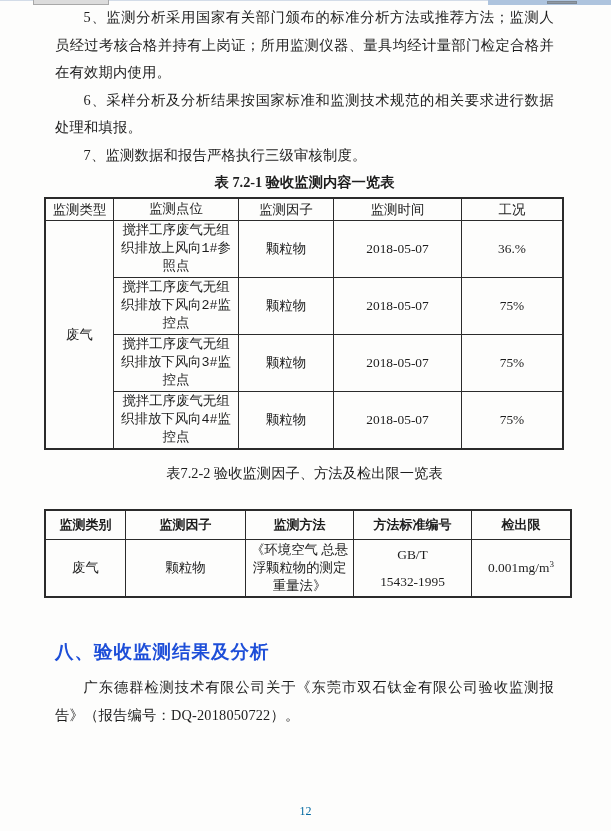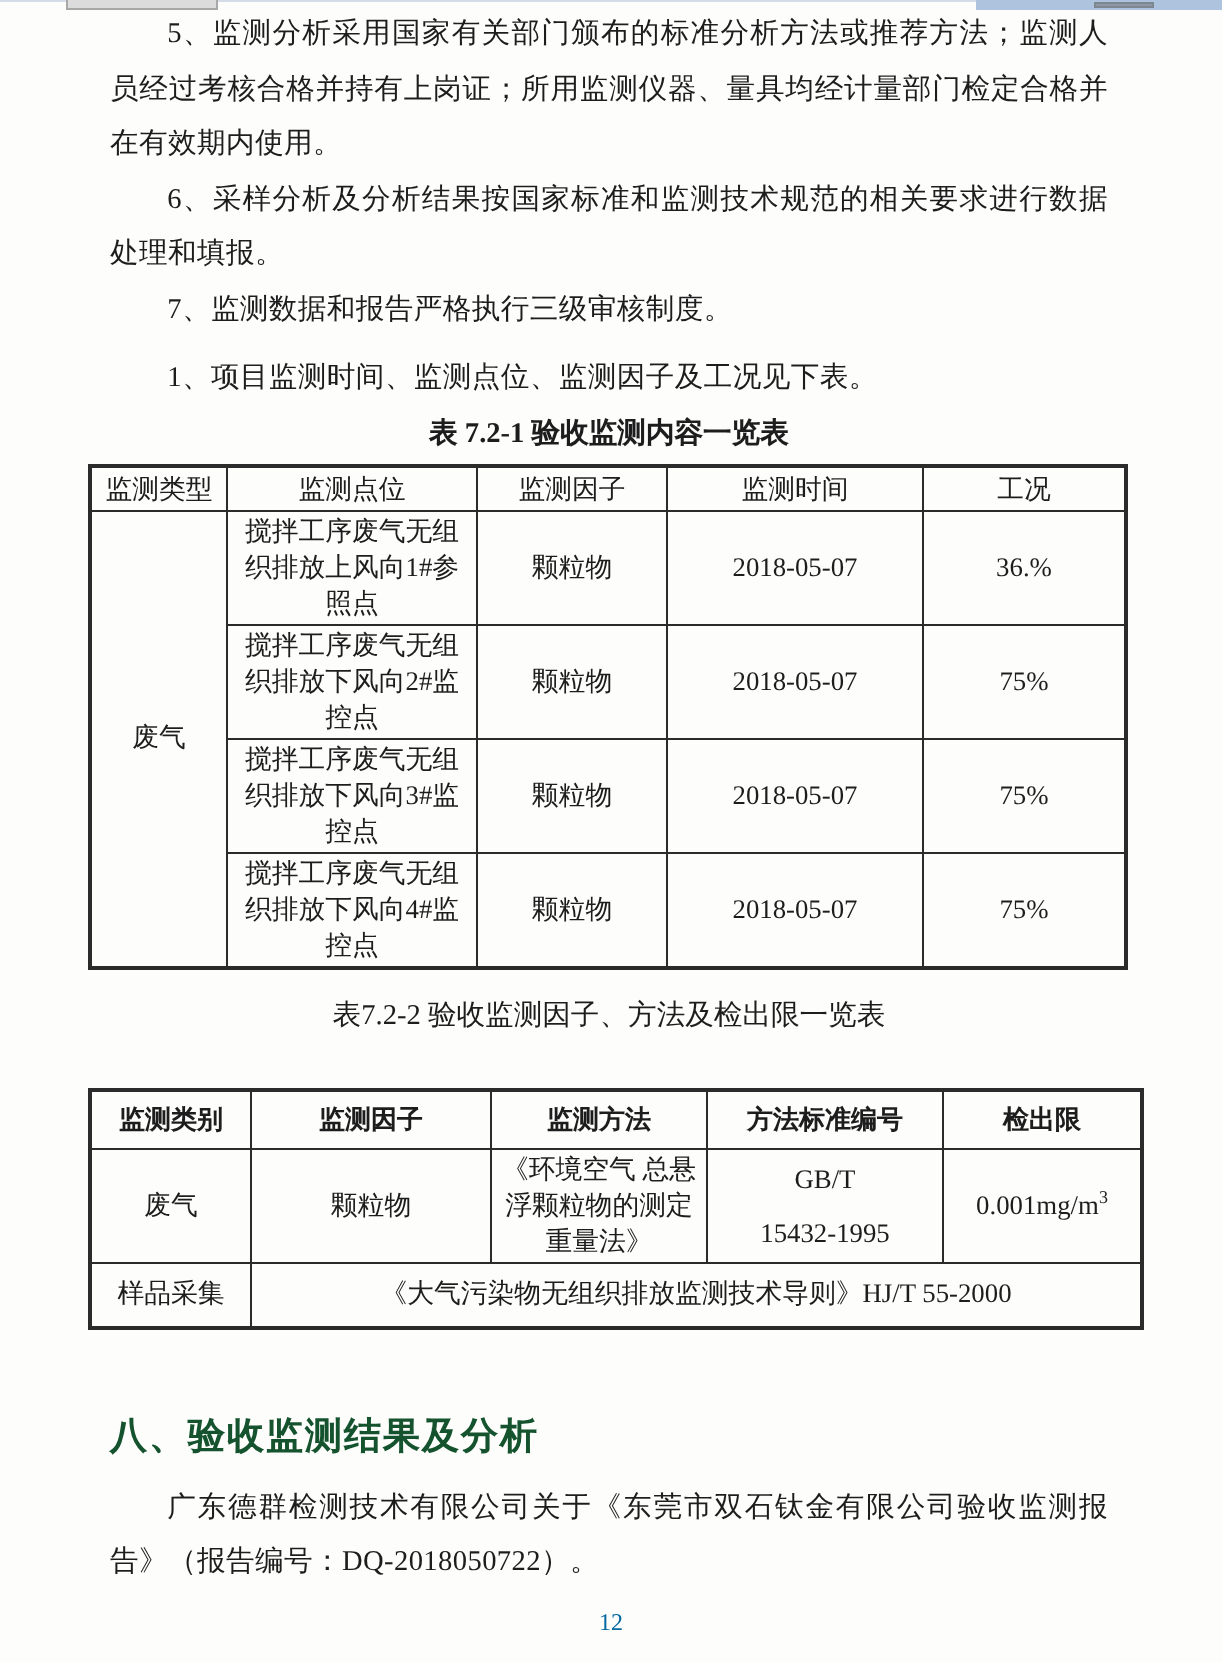--- a/index.html
+++ b/index.html
@@ -54,21 +54,21 @@
   }
   td{
     border:1px solid #2b2b2b;
     text-align:center;vertical-align:middle;
     font-size:13.4px;
     padding:1px 2px;
     overflow:hidden;
   }
   table.t1{width:504px;margin-top:4px;}
   table.t1 td.c0{width:63px;}
-  table.t1 td.c1{width:120px;}
+  table.t1 td.c1{width:120px;font-family:Liberation Mono, monospace;}
   table.t1 td.c2{width:90px;}
   table.t1 td.c3{width:123px;}
   table.t1 td.c4{width:96px;}
   table.t1 tr.head td{height:19px;line-height:19px;}
   table.t1 tr.data td{height:36px;line-height:18px;}
   table.t1 td.point{line-height:17.5px;padding:1px 6px;}
 
   table.t2{width:510px;margin-top:26px;}
   table.t2 td.c0{width:75px;}
   table.t2 td.c1{width:115px;}
@@ -77,21 +77,21 @@
   table.t2 td.c4{width:94px;}
   table.t2 tr.head td{height:26px;font-weight:bold;font-size:13px;}
   table.t2 tr.r1 td{height:54px;line-height:18px;}
   table.t2 tr.r2 td{height:29px;}
   table.t2 .std span{display:block;line-height:27px;}
   sup{font-size:9px;vertical-align:super;line-height:0;}
 
   h1.sec8{
     margin:40px 0 0 0;
     font-size:18.5px;line-height:28px;
-    font-weight:bold;color:#14532d;
+    font-weight:bold;color:#1d4ed8;
     letter-spacing:1px;
   }
   p.after-h1{margin-top:8px;}
 
   .pageno{
     position:absolute;bottom:12px;left:0;width:611px;
     text-align:center;font-size:12px;color:#0369a1;
   }
 </style>
 </head>
@@ -101,21 +101,20 @@
 <div class="tab-left"></div>
 <div class="blue-strip"></div>
 <div class="gray-bar"></div>
 
 <div class="content">
 
   <p class="body indent">5、监测分析采用国家有关部门颁布的标准分析方法或推荐方法；监测人员经过考核合格并持有上岗证；所用监测仪器、量具均经计量部门检定合格并在有效期内使用。</p>
   <p class="body indent">6、采样分析及分析结果按国家标准和监测技术规范的相关要求进行数据处理和填报。</p>
   <p class="body indent">7、监测数据和报告严格执行三级审核制度。</p>
 
-  <p class="body indent after-h2">1、项目监测时间、监测点位、监测因子及工况见下表。</p>
 
   <div class="caption bold">表 7.2-1 验收监测内容一览表</div>
 
   <table class="t1">
     <tbody>
         <tr class="head">
       <td class="c0">监测类型</td>
       <td class="c1">监测点位</td>
       <td class="c2">监测因子</td>
       <td class="c3">监测时间</td>
@@ -163,24 +162,20 @@
     <tr class="r1">
       <td class="c0">废气</td>
       <td class="c1">颗粒物</td>
       <td class="c2">《环境空气 总悬浮颗粒物的测定 重量法》</td>
       <td class="c3 std">
         <span>GB/T</span>
         <span>15432-1995</span>
       </td>
       <td class="c4"><span>0.001mg/m</span><sup>3</sup></td>
     </tr>
-    <tr class="r2">
-      <td class="c0">样品采集</td>
-      <td colspan="4">《大气污染物无组织排放监测技术导则》HJ/T  55-2000</td>
-    </tr>
   </tbody>
     </table>
 
   <h1 class="sec8">八、验收监测结果及分析</h1>
   <p class="body indent after-h1">广东德群检测技术有限公司关于《东莞市双石钛金有限公司验收监测报告》（报告编号：DQ-2018050722）。</p>
 
 </div>
 
 <div class="pageno">12</div>
 

